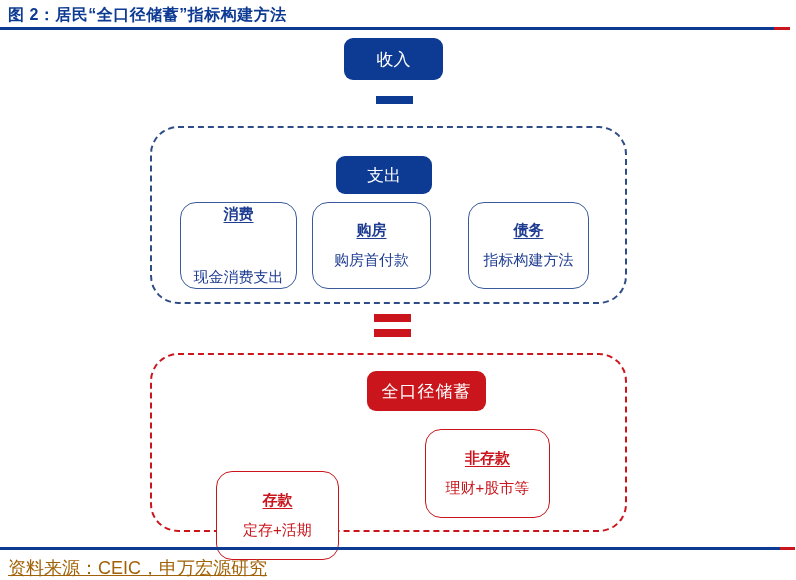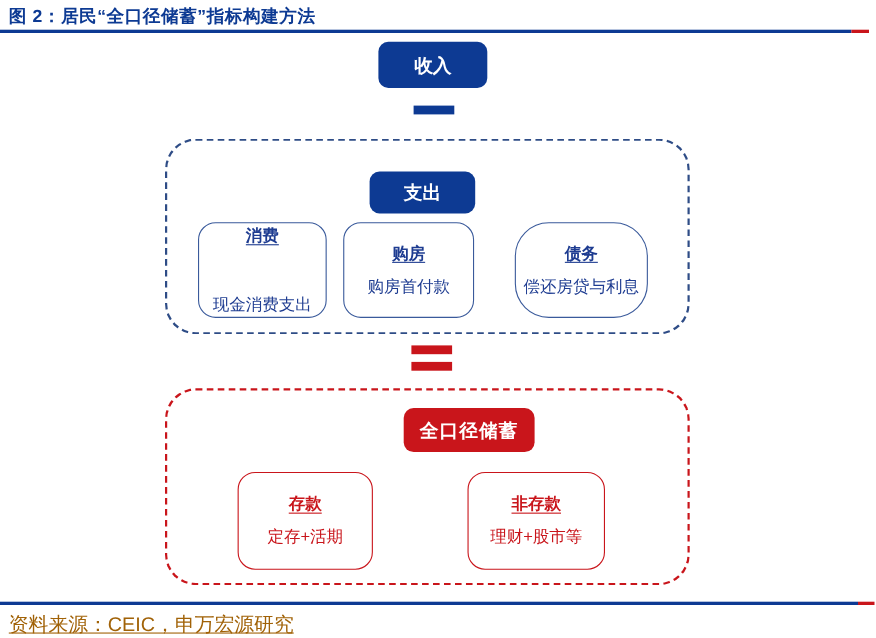--- a/index.html
+++ b/index.html
@@ -18,21 +18,21 @@
   .rule{background:#0d3a93;height:3px;}
   .rule-top{left:0;top:27px;width:774px;}
   .rule-top-tip{left:774px;top:27px;width:16px;height:3px;background:#c9151b;}
   .rule-bottom{left:0;top:547px;width:780px;}
   .rule-bottom-tip{left:780px;top:547px;width:15px;height:3px;background:#c9151b;}
   .source-note{left:8px;top:556px;font-size:18px;color:#a16207;white-space:nowrap;text-decoration:underline;}
 
   
   .node{
     display:flex;align-items:center;justify-content:center;
-    color:#ffffff;font-weight:bold;border-radius:9px;
+    color:#ffffff;font-weight:normal;border-radius:9px;
   }
   .node-navy{background:#0d3a93;}
   .node-red{background:#c9151b;}
   .income-node{left:344px;top:38px;width:99px;height:42px;font-size:17px;}
   .expense-node{left:336px;top:144px;width:96px;height:38px;font-size:17px;margin-top:12px;}
   .savings-node{left:328px;top:371px;width:119px;height:40px;font-size:17px;letter-spacing:1px;margin-left:39px;}
 
   
   .minus-op{left:376px;top:96px;width:37px;height:8px;background:#0d3a93;}
   .equals-op{left:374px;top:314px;width:37px;height:23px;}
@@ -53,24 +53,24 @@
   .card-navy{border:1.5px solid #3a5a9b;}
   .card-red{border:1.5px solid #c9151b;}
   .card-title{font-size:15px;font-weight:bold;text-decoration:underline;text-underline-offset:3px;}
   .card-desc{font-size:15px;white-space:nowrap;}
   .card-navy .card-title,.card-navy .card-desc{color:#1e3c91;}
   .card-red .card-title,.card-red .card-desc{color:#c9151b;}
 
   .exp-card{top:202px;height:85px;}
   .exp-1{left:180px;width:115px;gap:44px;}
   .exp-2{left:312px;width:117px;}
-  .exp-3{left:468px;width:119px;border-radius:31px;}
+  .exp-3{left:468px;width:119px;}
 
   .sav-card{top:429px;height:87px;}
-  .sav-1{left:216px;width:121px;}
+  .sav-1{left:216px;width:121px;margin-top:42px;}
   .sav-2{left:425px;width:123px;}
 </style>
 </head>
 <body>
 
 <div class="abs fig-title">图 2：居民“全口径储蓄”指标构建方法</div>
 <div class="abs rule rule-top"></div>
 <div class="abs rule-top-tip"></div>
 
 <div class="abs node node-navy income-node">收入</div>
@@ -84,21 +84,21 @@
 <div class="abs card card-navy exp-card exp-1">
   <div class="card-title">消费</div>
   <div class="card-desc">现金消费支出</div>
 </div>
 <div class="abs card card-navy exp-card exp-2">
   <div class="card-title">购房</div>
   <div class="card-desc">购房首付款</div>
 </div>
 <div class="abs card card-navy exp-card exp-3">
   <div class="card-title">债务</div>
-  <div class="card-desc">偿还房贷与利息</div>
+  <div class="card-desc">指标构建方法</div>
 </div>
 
 <div class="abs equals-op">
     <span></span>
     <span></span>
   </div>
 
 <div class="abs group group-red"></div>
 
 <div class="abs node node-red savings-node">全口径储蓄</div>

